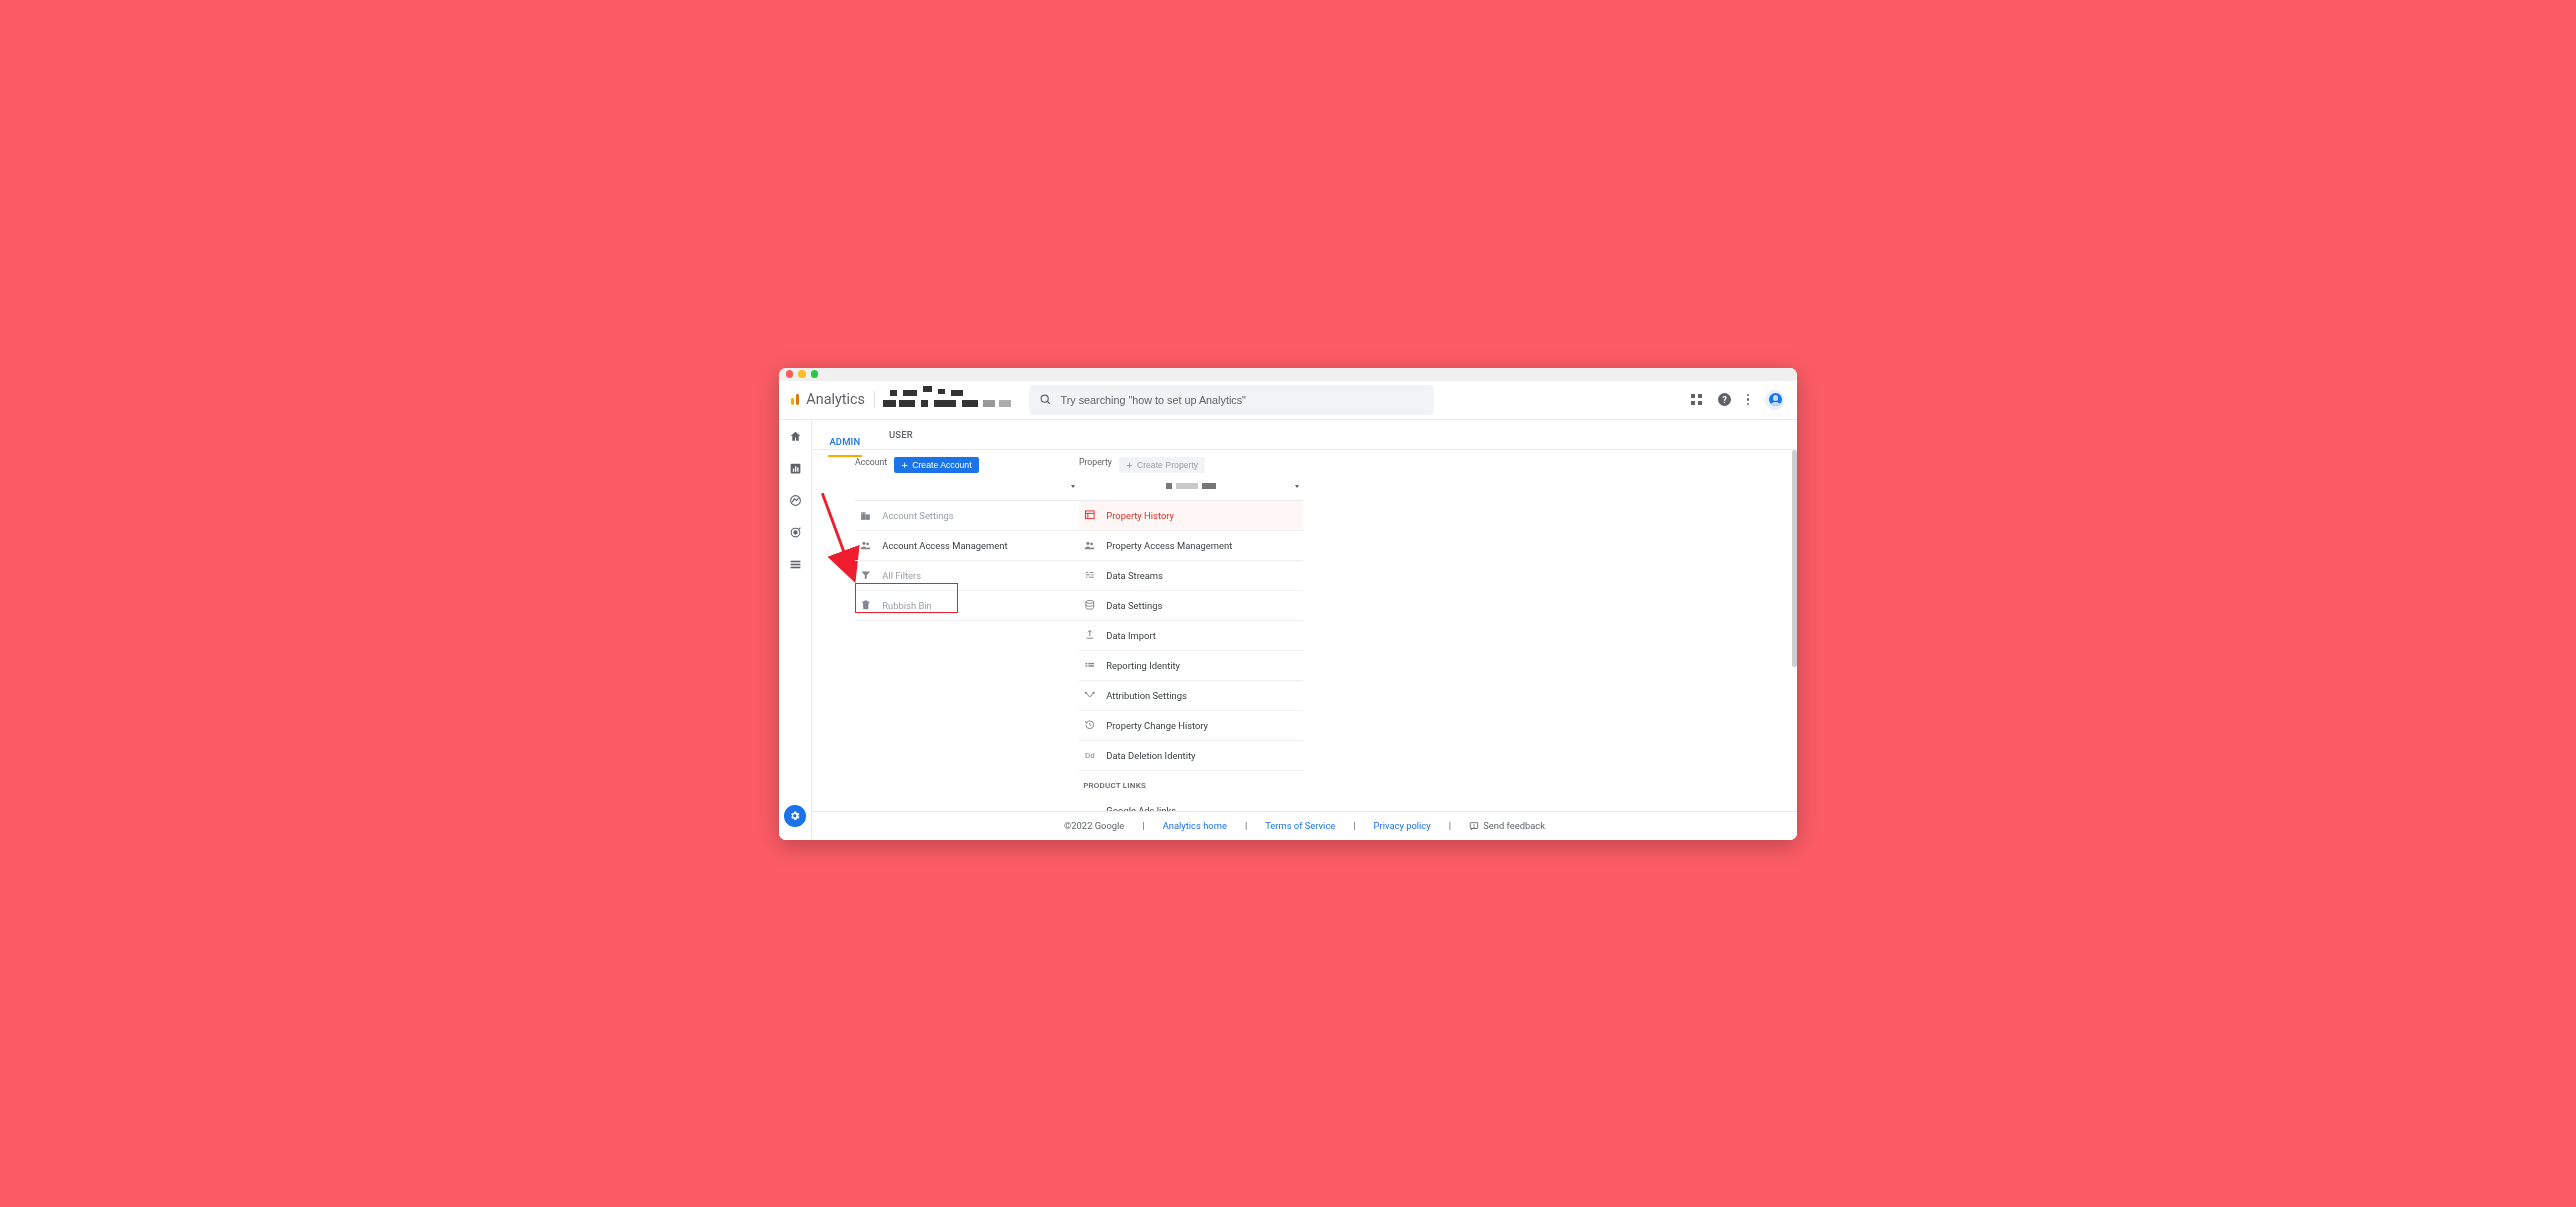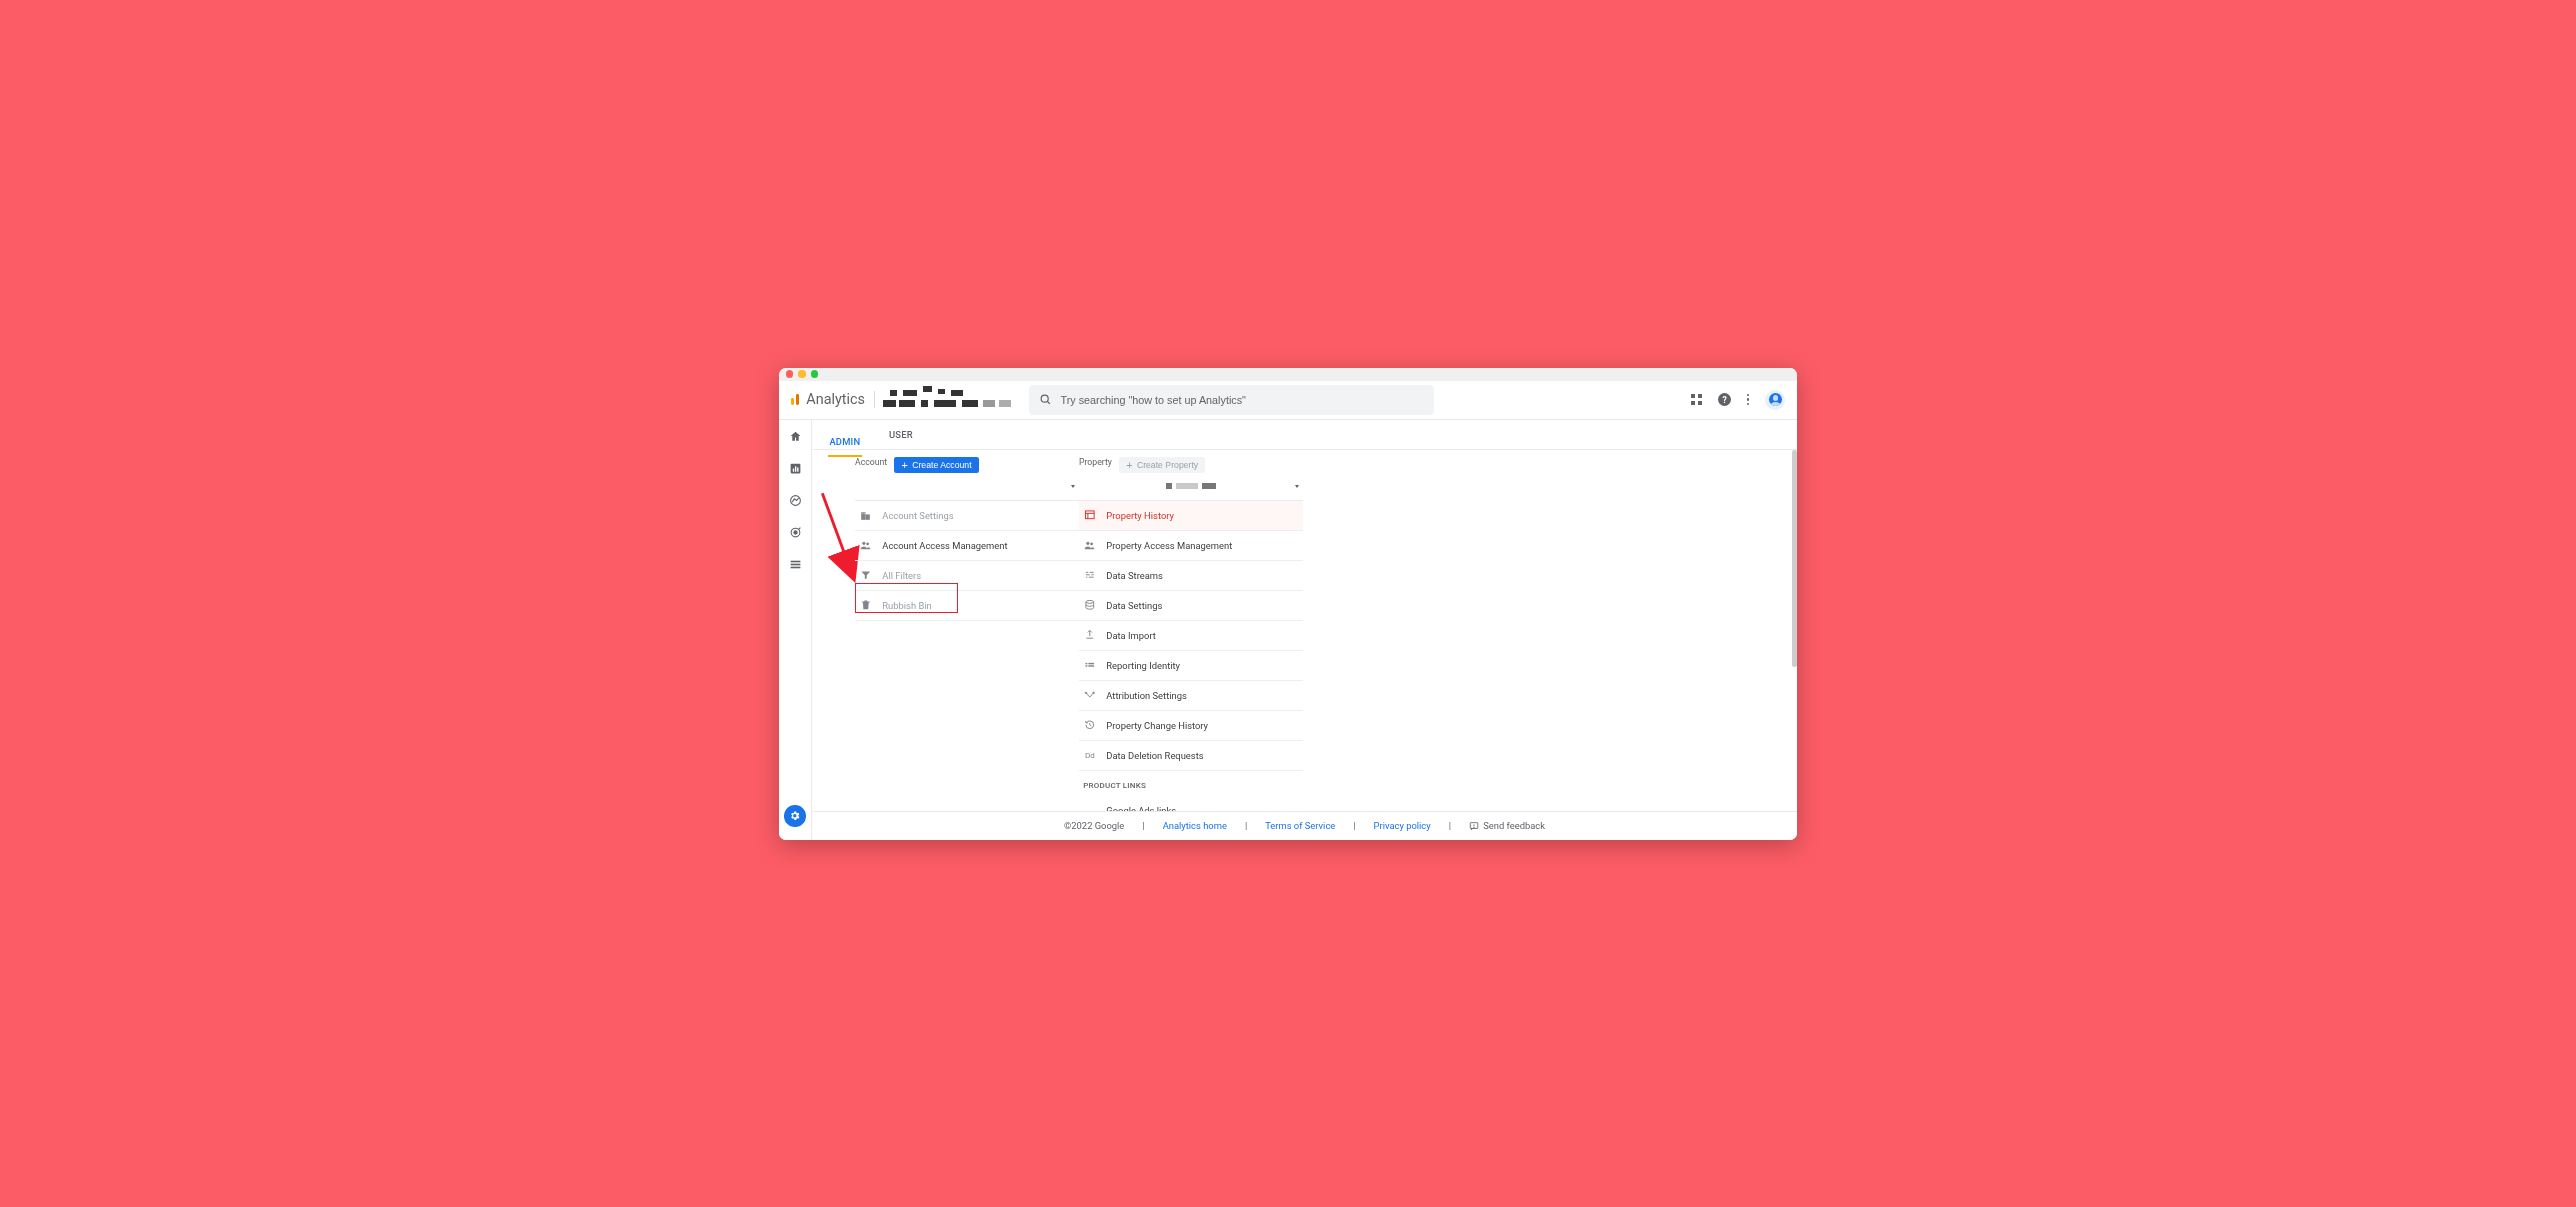--- a/index.html
+++ b/index.html
@@ -412,21 +412,21 @@
                     <path d="M4 12a8 8 0 108-8 8 8 0 00-7 4M4 4v4h4"></path>
                     <path d="M12 8v4l3 2"></path>
                   </svg>
                 </span>
               <span>Property Change History</span>
             </div>
             <div class="menu-item">
               <span class="mi-icon">
                   <span style="font-size:8px;font-weight:400">Dd</span>
                 </span>
-              <span>Data Deletion Requests</span>
+              <span>Data Deletion Identity</span>
             </div>
             <div class="section-label">PRODUCT LINKS</div>
             <div class="menu-item" style="border-bottom:0">
               <span class="mi-icon"></span>
               <span>Google Ads links</span>
             </div>
           </div>
         </div>
 
         <div class="scroll-indicator"></div>

